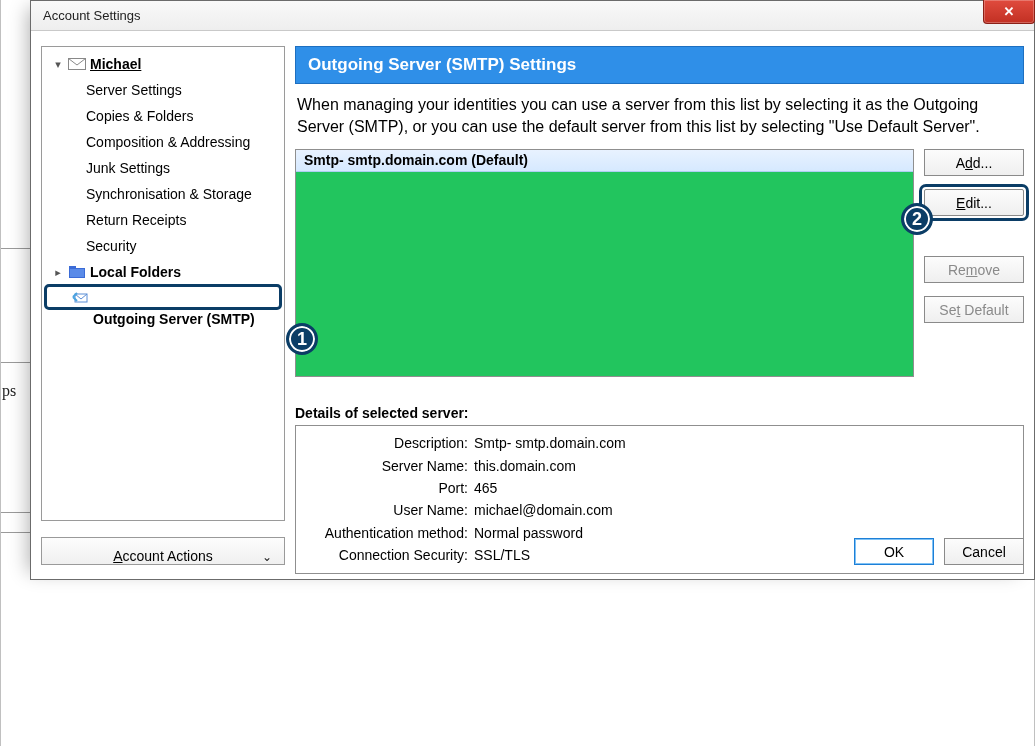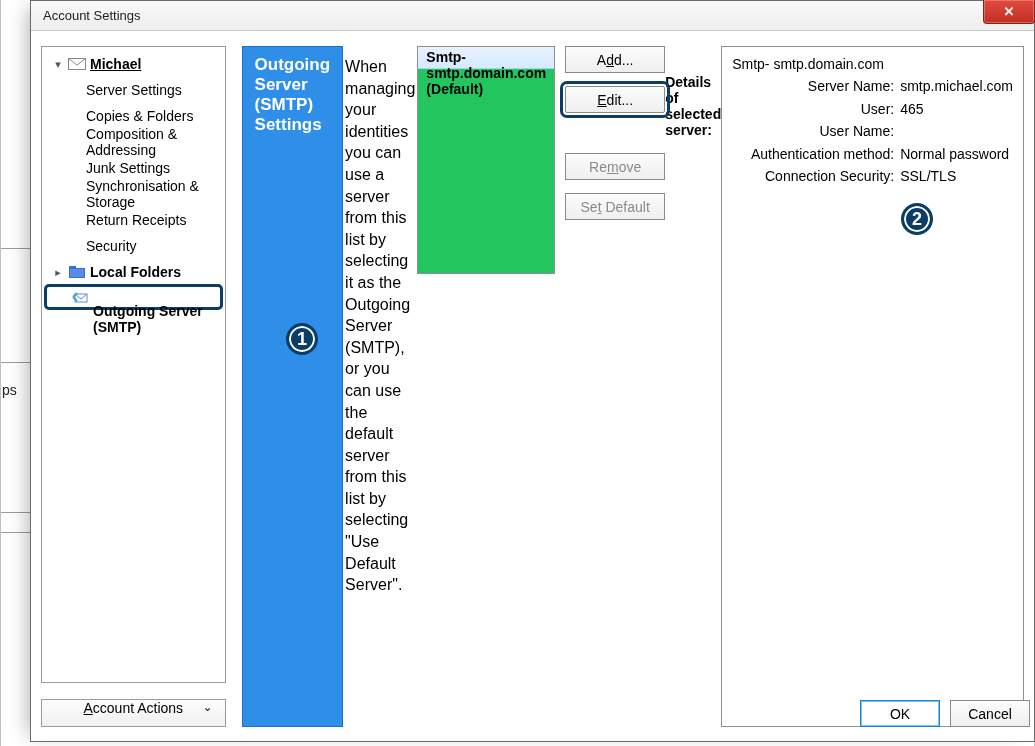--- a/index.html
+++ b/index.html
@@ -14,21 +14,21 @@
       overflow: hidden;
     }
     .bg-window-edge {
       position:absolute; left:0; top:0; right:0; bottom:0;
       border-left: 1px solid #c0c0c0;
       border-right: 1px solid #c0c0c0;
     }
     .dialog {
       position: absolute;
       left: 30px; top: 0;
-      width: 1005px; height: 742px;
+      width: 1005px; height: 580px;
       background: #fff;
       border: 1px solid #6b6b6b;
       box-shadow: -10px 0 18px -8px rgba(0,0,0,0.3);
     }
     .titlebar {
       height: 30px;
       background: linear-gradient(#f9f9f9, #eeeeee);
       border-bottom: 1px solid #c9c9c9;
       display:flex; align-items:center;
       padding-left: 12px;
@@ -94,32 +94,32 @@
       box-shadow: 0 0 0 2px #fff inset;
     }
     .badge1 { left: 255px; top: 322px; }
     .badge2 { left: 870px; top: 202px; }
 
     .account-actions {
       margin-top: 16px;
       height: 28px;
       border: 1px solid #9a9a9a;
       background: linear-gradient(#fdfdfd,#f0f0f0);
-      display:flex; align-items:flex-start; justify-content:center;
+      display:flex; align-items:flex-end; justify-content:center;
       position:relative;
       cursor:pointer;
       font-size:14px;
     }
     .account-actions .chev {
       position:absolute; right:12px; font-size:12px; color:#222;
     }
     .account-actions .u { text-decoration: underline; }
 
     
-    .main { flex:1; display:flex; flex-direction:row;margin-left:6px; }
+    .main { flex:1; display:flex; flex-direction:column; }
     .banner {
       background:#2f8fe8;
       color:#fff;
       font-size:17px; font-weight:bold;
       padding: 8px 12px;
       border:1px solid #1e6fc0;
     }
     .desc {
       font-size:16px;
       padding: 10px 2px 12px 2px;
@@ -173,34 +173,34 @@
     }
     .details-box .drow {
       display:flex; gap:6px;
       font-size:14px;
       line-height:1.6;
     }
     .details-box .dlabel {
       width: 162px; text-align:right;
     }
     .footer {
-      position:absolute; right:4px; bottom:14px;
+      position:absolute; right:10px; bottom:14px;
       display:flex; gap:10px;
     }
     .footer .btn { width:80px; }
     .btn.primary {
       border:1px solid #1e7fd6;
       background:#fff;
       box-shadow: 0 0 0 1px #7fc2f6 inset;
     }
 
     
     .mail-icon svg, .folder-icon svg, .smtp-icon svg { display:block; }
     .ps-text {
-      position:absolute; left:2px; top:382px; font-size:14px; color:#222;
+      position:absolute; left:2px; top:382px; font-size:16px; color:#222;font-family:Liberation Serif, serif;
     }
     .faint-line { position:absolute; left:0; width:30px; height:1px; background:#9a9a9a;}
   </style>
 </head>
 <body>
 
 <div class="bg-window-edge">
   <div class="faint-line" style="top:248px"></div>
   <div class="faint-line" style="top:362px"></div>
   <div class="faint-line" style="top:512px"></div>
@@ -305,32 +305,34 @@
           </div>
           <div class="btn disabled">
             <span><span>Se</span><span class="u">t</span><span> Default</span></span>
           </div>
         </div>
       </div>
 
       <div class="details-title">Details of selected server:</div>
       <div class="details-box">
         <div class="drow">
+            <div class="dlabel">Description:</div>
             <div>Smtp- smtp.domain.com</div>
           </div>
         <div class="drow">
             <div class="dlabel">Server Name:</div>
-            <div>smtp.michael.com</div>
-          </div>
-        <div class="drow">
-            <div class="dlabel">User:</div>
+            <div>this.domain.com</div>
+          </div>
+        <div class="drow">
+            <div class="dlabel">Port:</div>
             <div>465</div>
           </div>
         <div class="drow">
             <div class="dlabel">User Name:</div>
+            <div>michael@domain.com</div>
           </div>
         <div class="drow">
             <div class="dlabel">Authentication method:</div>
             <div>Normal password</div>
           </div>
         <div class="drow">
             <div class="dlabel">Connection Security:</div>
             <div>SSL/TLS</div>
           </div>
       </div>

